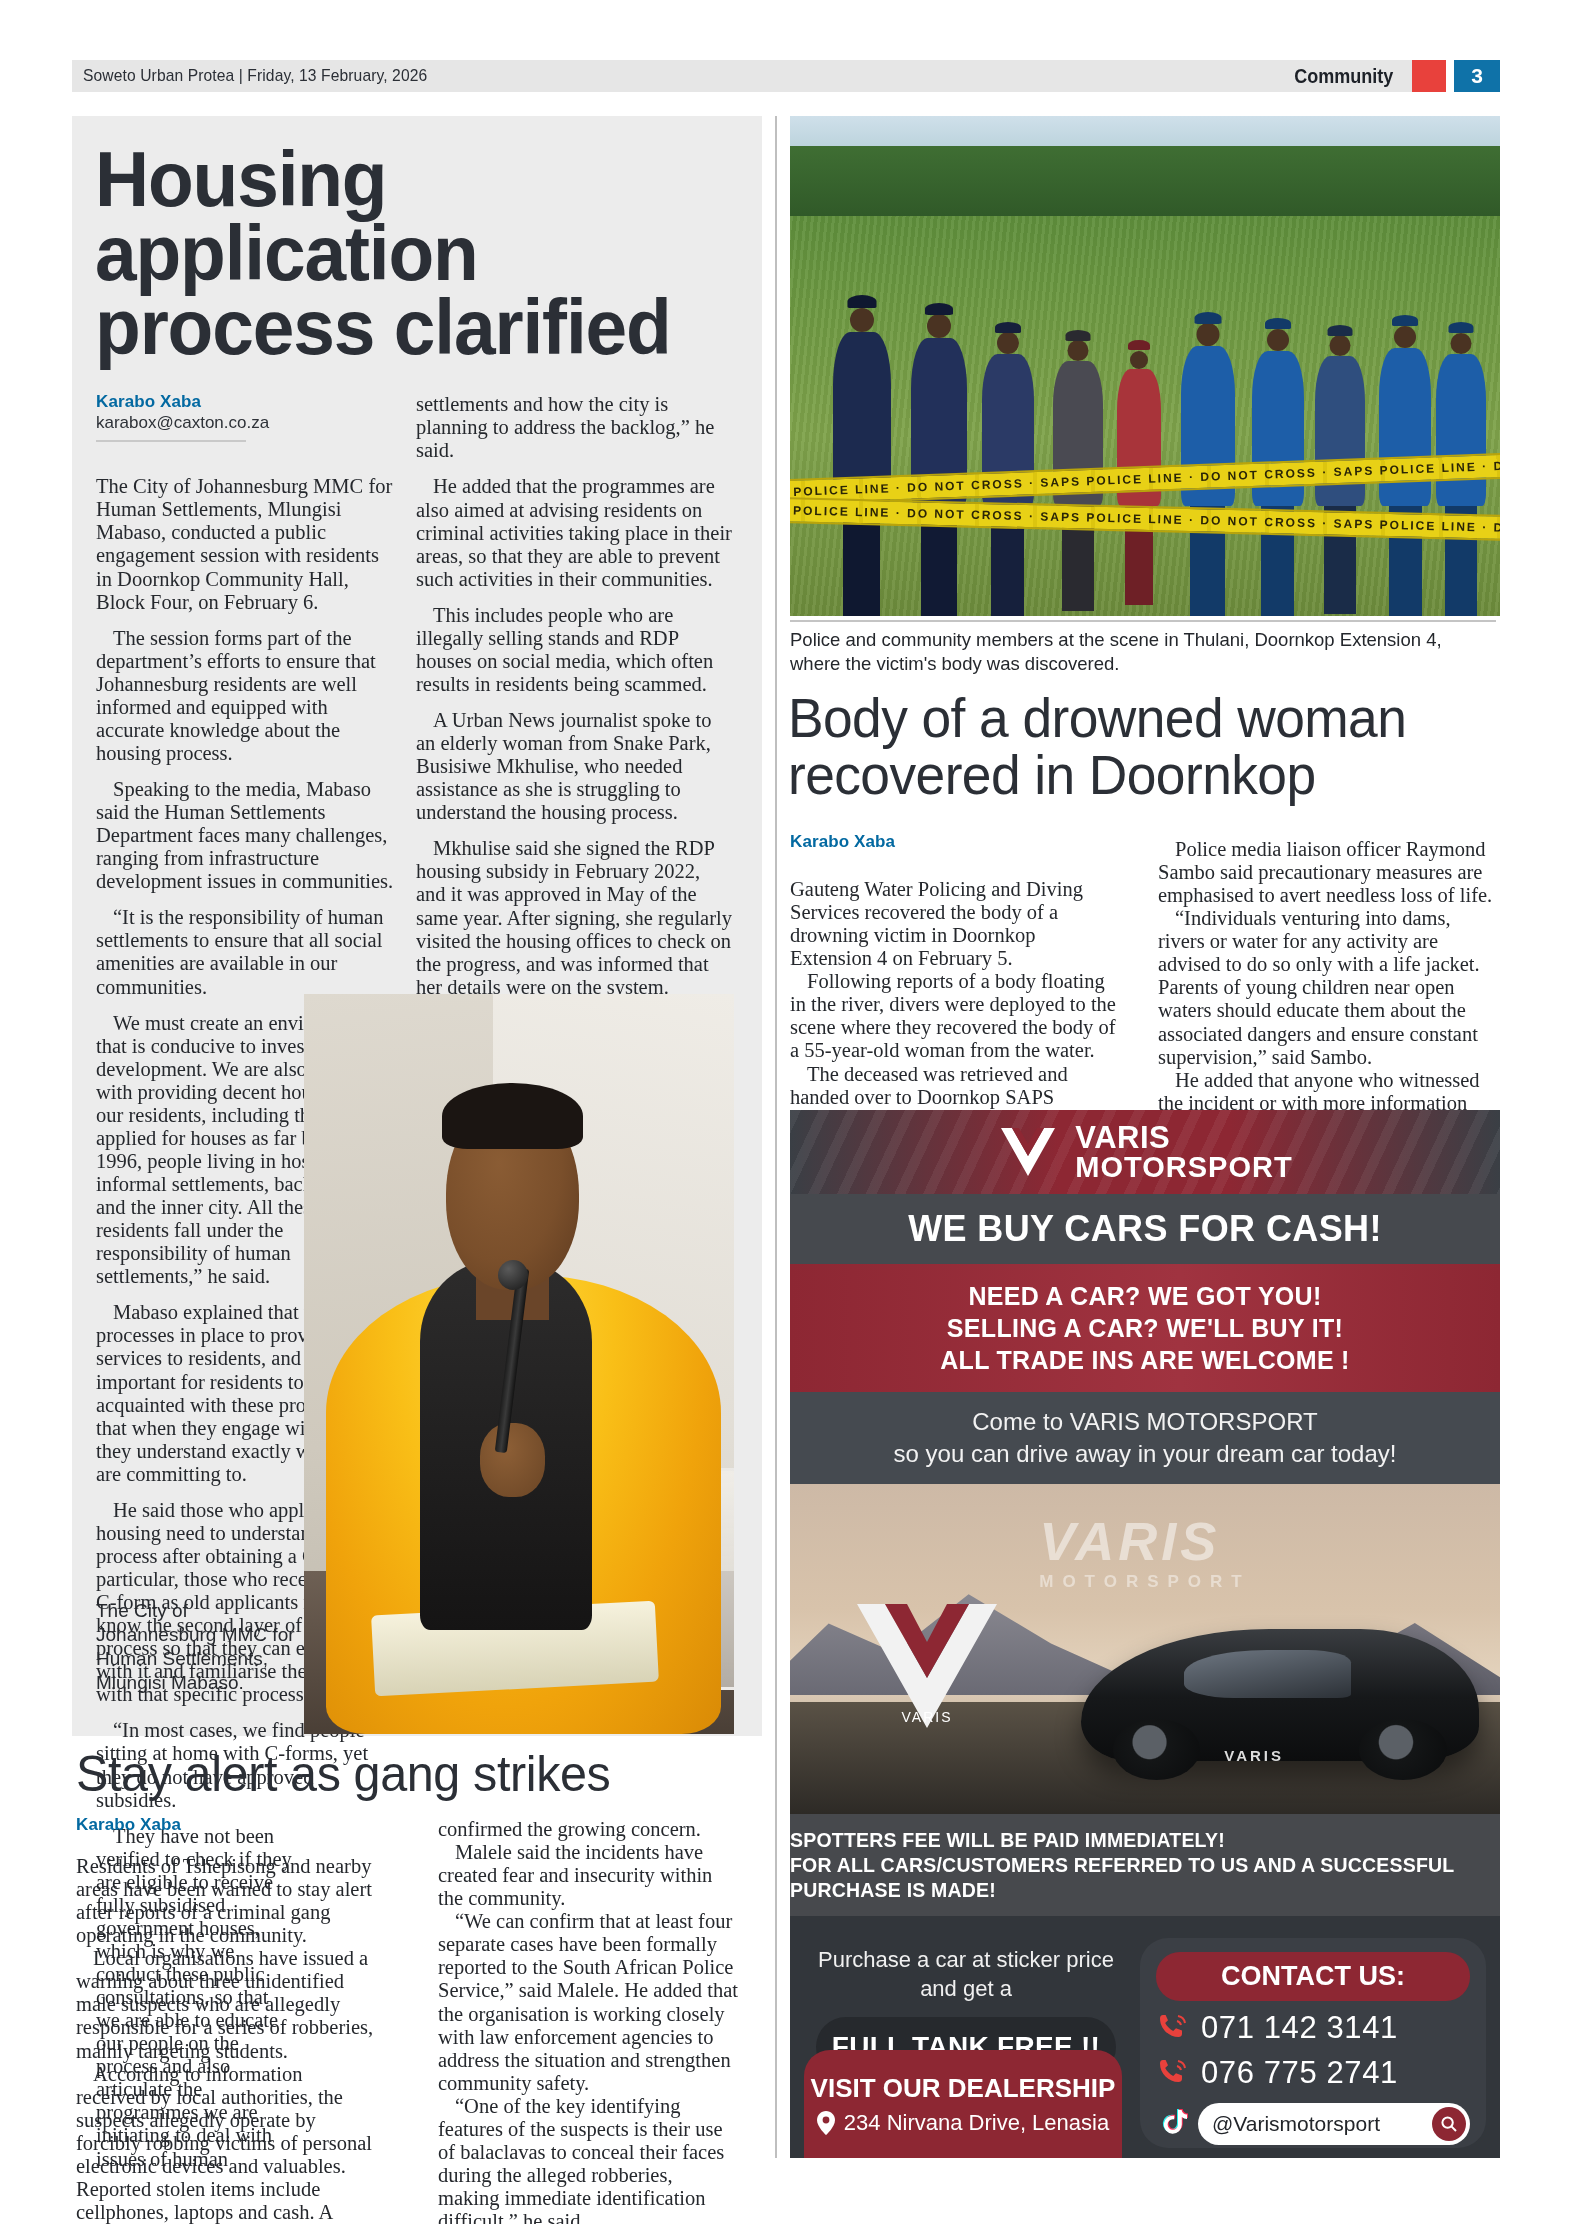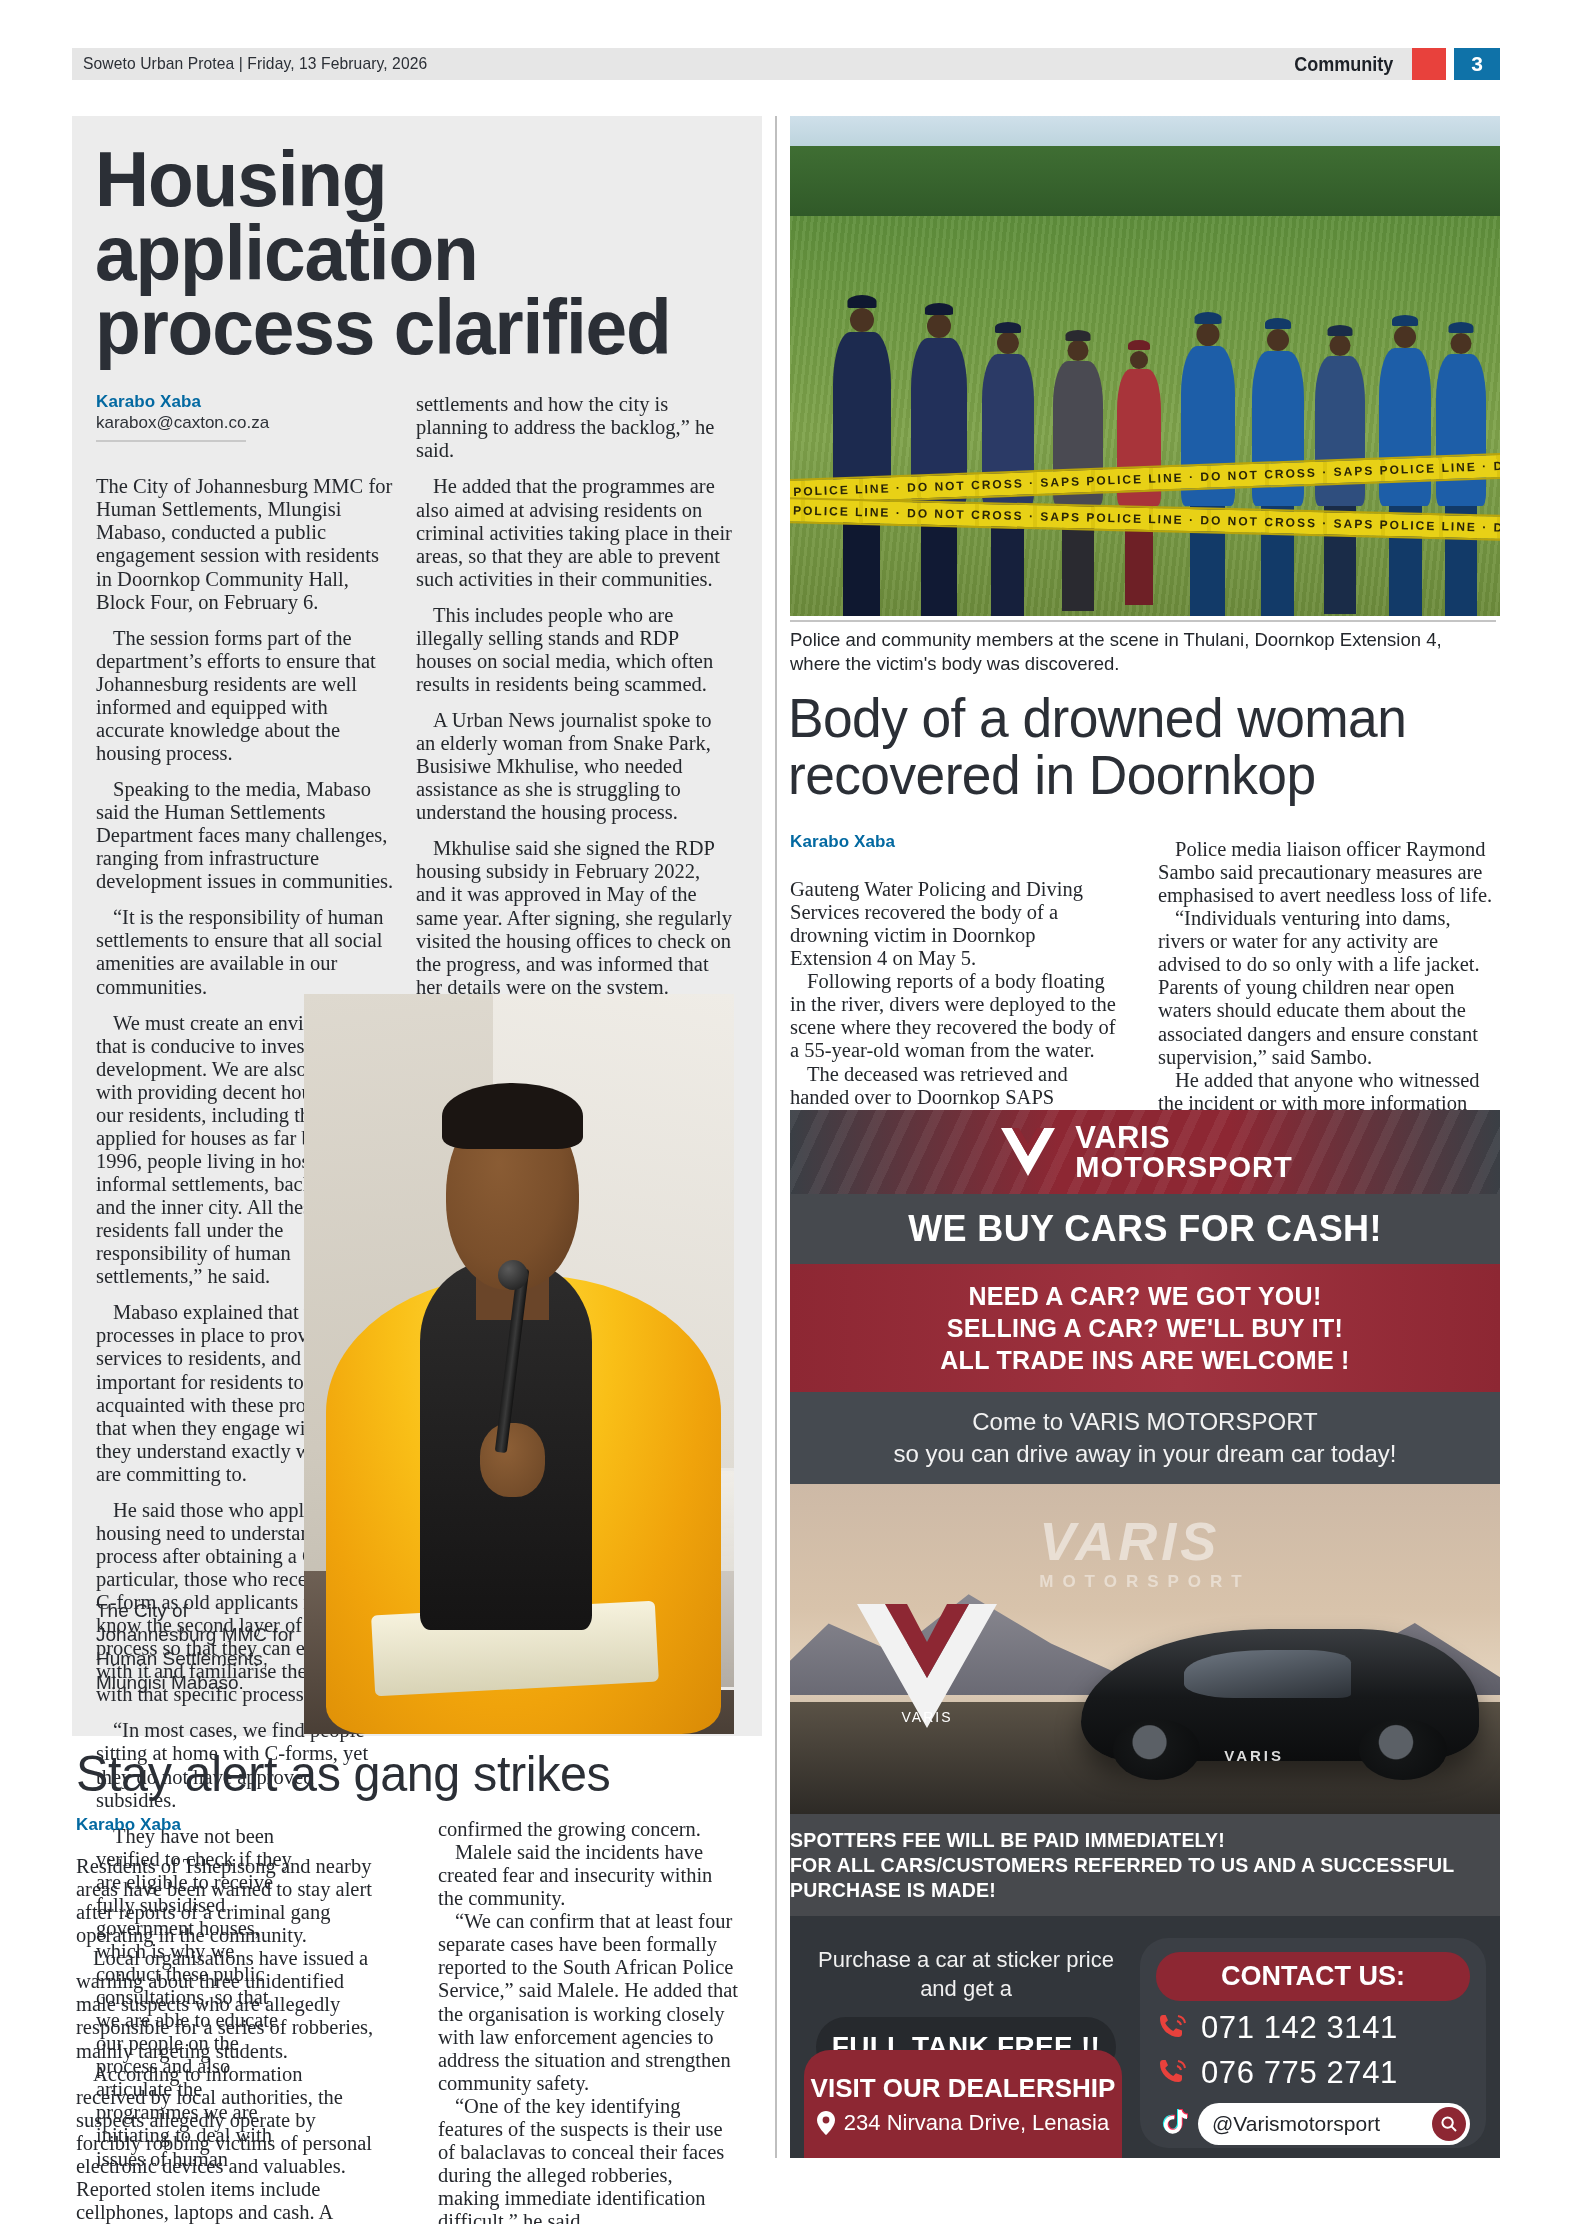--- a/index.html
+++ b/index.html
@@ -7,21 +7,21 @@
   html, body {
     width: 1572px; height: 2224px;
     background: #ffffff;
     font-family: "Liberation Serif", serif;
     overflow: hidden;
   }
   .page { position: relative; width: 1572px; height: 2224px; background: #fff; }
 
   
   .masthead {
-    position: absolute; left: 72px; top: 48px; width: 1428px; height: 32px;
+    position: absolute; left: 72px; top: 60px; width: 1428px; height: 32px;
     background: #e6e6e6; display: flex; align-items: center;
   }
   .masthead-text {
     font-family: "Liberation Sans Narrow", "Liberation Sans", sans-serif;
     font-size: 17px; color: #2b2f36; letter-spacing: .1px;
     padding-left: 12px; white-space: nowrap;
     transform: scaleX(.92); transform-origin: left center;
   }
   .masthead-right { margin-left: auto; display: flex; align-items: stretch; height: 32px; }
   .section-label {
@@ -471,21 +471,21 @@
     </div>
   </div>
   <div class="rule-right"></div>
   <div class="cap-right">Police and community members at the scene in Thulani, Doornkop Extension 4, where the victim's body was discovered.</div>
 
   <div class="art2-hl">Body of a drowned woman recovered in Doornkop</div>
   <div class="art2-byline">
     <div class="byline">Karabo Xaba</div>
   </div>
   <div class="a2c1" id="a2c1">
-      <p>Gauteng Water Policing and Diving Services recovered the body of a drowning victim in Doornkop Extension 4 on May 5.</p>
+      <p>Gauteng Water Policing and Diving Services recovered the body of a drowning victim in Doornkop Extension 4 on February 5.</p>
       <p>Following reports of a body floating in the river, divers were deployed to the scene where they recovered the body of a 55-year-old woman from the water.</p>
       <p>The deceased was retrieved and handed over to Doornkop SAPS members at the scene. An inquest docket was opened for further investigation.</p>
     </div>
   <div class="a2c2" id="a2c2">
       <p>Police media liaison officer Raymond Sambo said precautionary measures are emphasised to avert needless loss of life.</p>
       <p>“Individuals venturing into dams, rivers or water for any activity are advised to do so only with a life jacket. Parents of young children near open waters should educate them about the associated dangers and ensure constant supervision,” said Sambo.</p>
       <p>He added that anyone who witnessed the incident or with more information can contact the relevant stations or crime Stop at 08600 1011.</p>
     </div>
 
   <div class="art3-hl">Stay alert as gang strikes</div>

